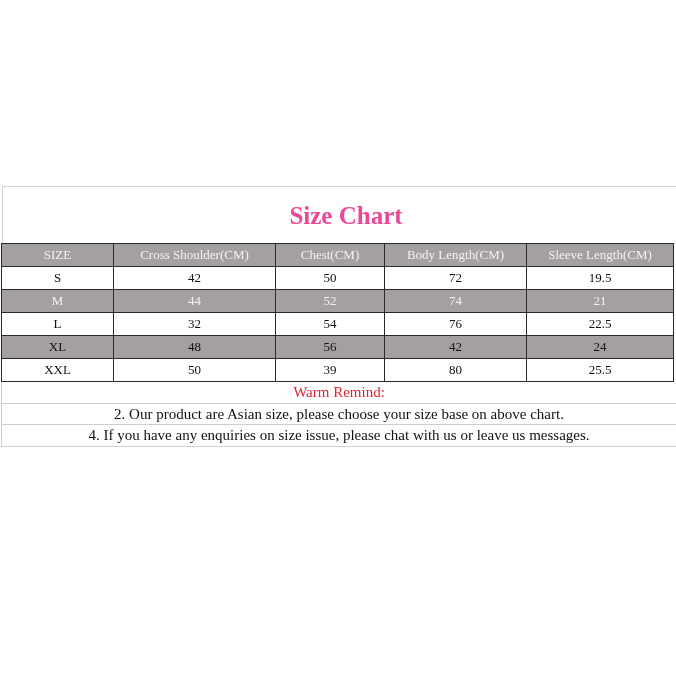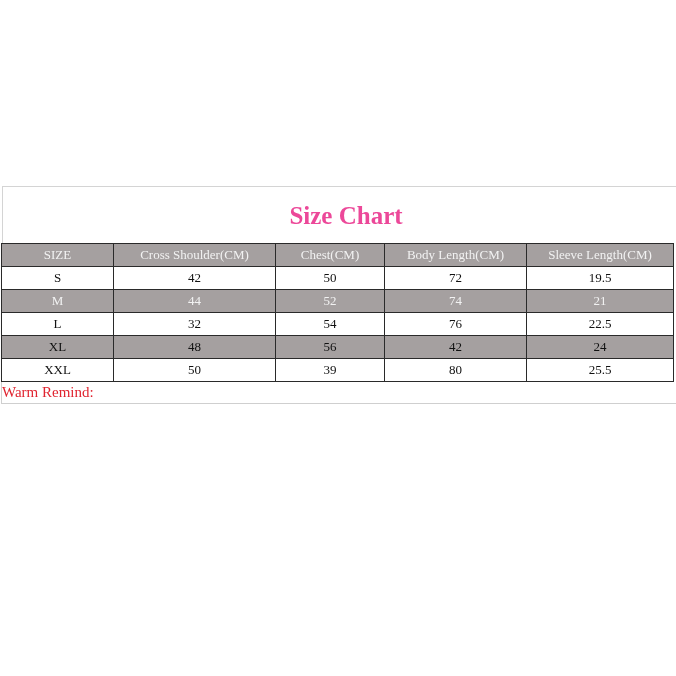--- a/index.html
+++ b/index.html
@@ -80,20 +80,21 @@
     }
     .note-row {
       height: 21.5px;
       line-height: 21px;
       font-size: 15px;
       color: #111111;
       border-bottom: 1px solid #cfcfcf;
       border-left: 1px solid #cfcfcf;
       box-sizing: border-box;
       white-space: nowrap;
+      text-align: center;
     }
     .note-row.warm {
       color: #e0232f;
     }
   </style>
 </head>
 <body>
 
 <div class="frame"></div>
 
@@ -150,13 +151,15 @@
       <td>50</td>
       <td>39</td>
       <td>80</td>
       <td>25.5</td>
     </tr>
   </tbody>
 </table>
 
 <div class="notes">
   <div class="note-row warm">Warm Remind:</div>
+  <div class="note-row">2. Our product are Asian size, please choose your size base on above chart.</div>
+  <div class="note-row">4. If you have any enquiries on size issue, please chat with us or leave us messages.</div>
 </div>
 
 </body></html>

